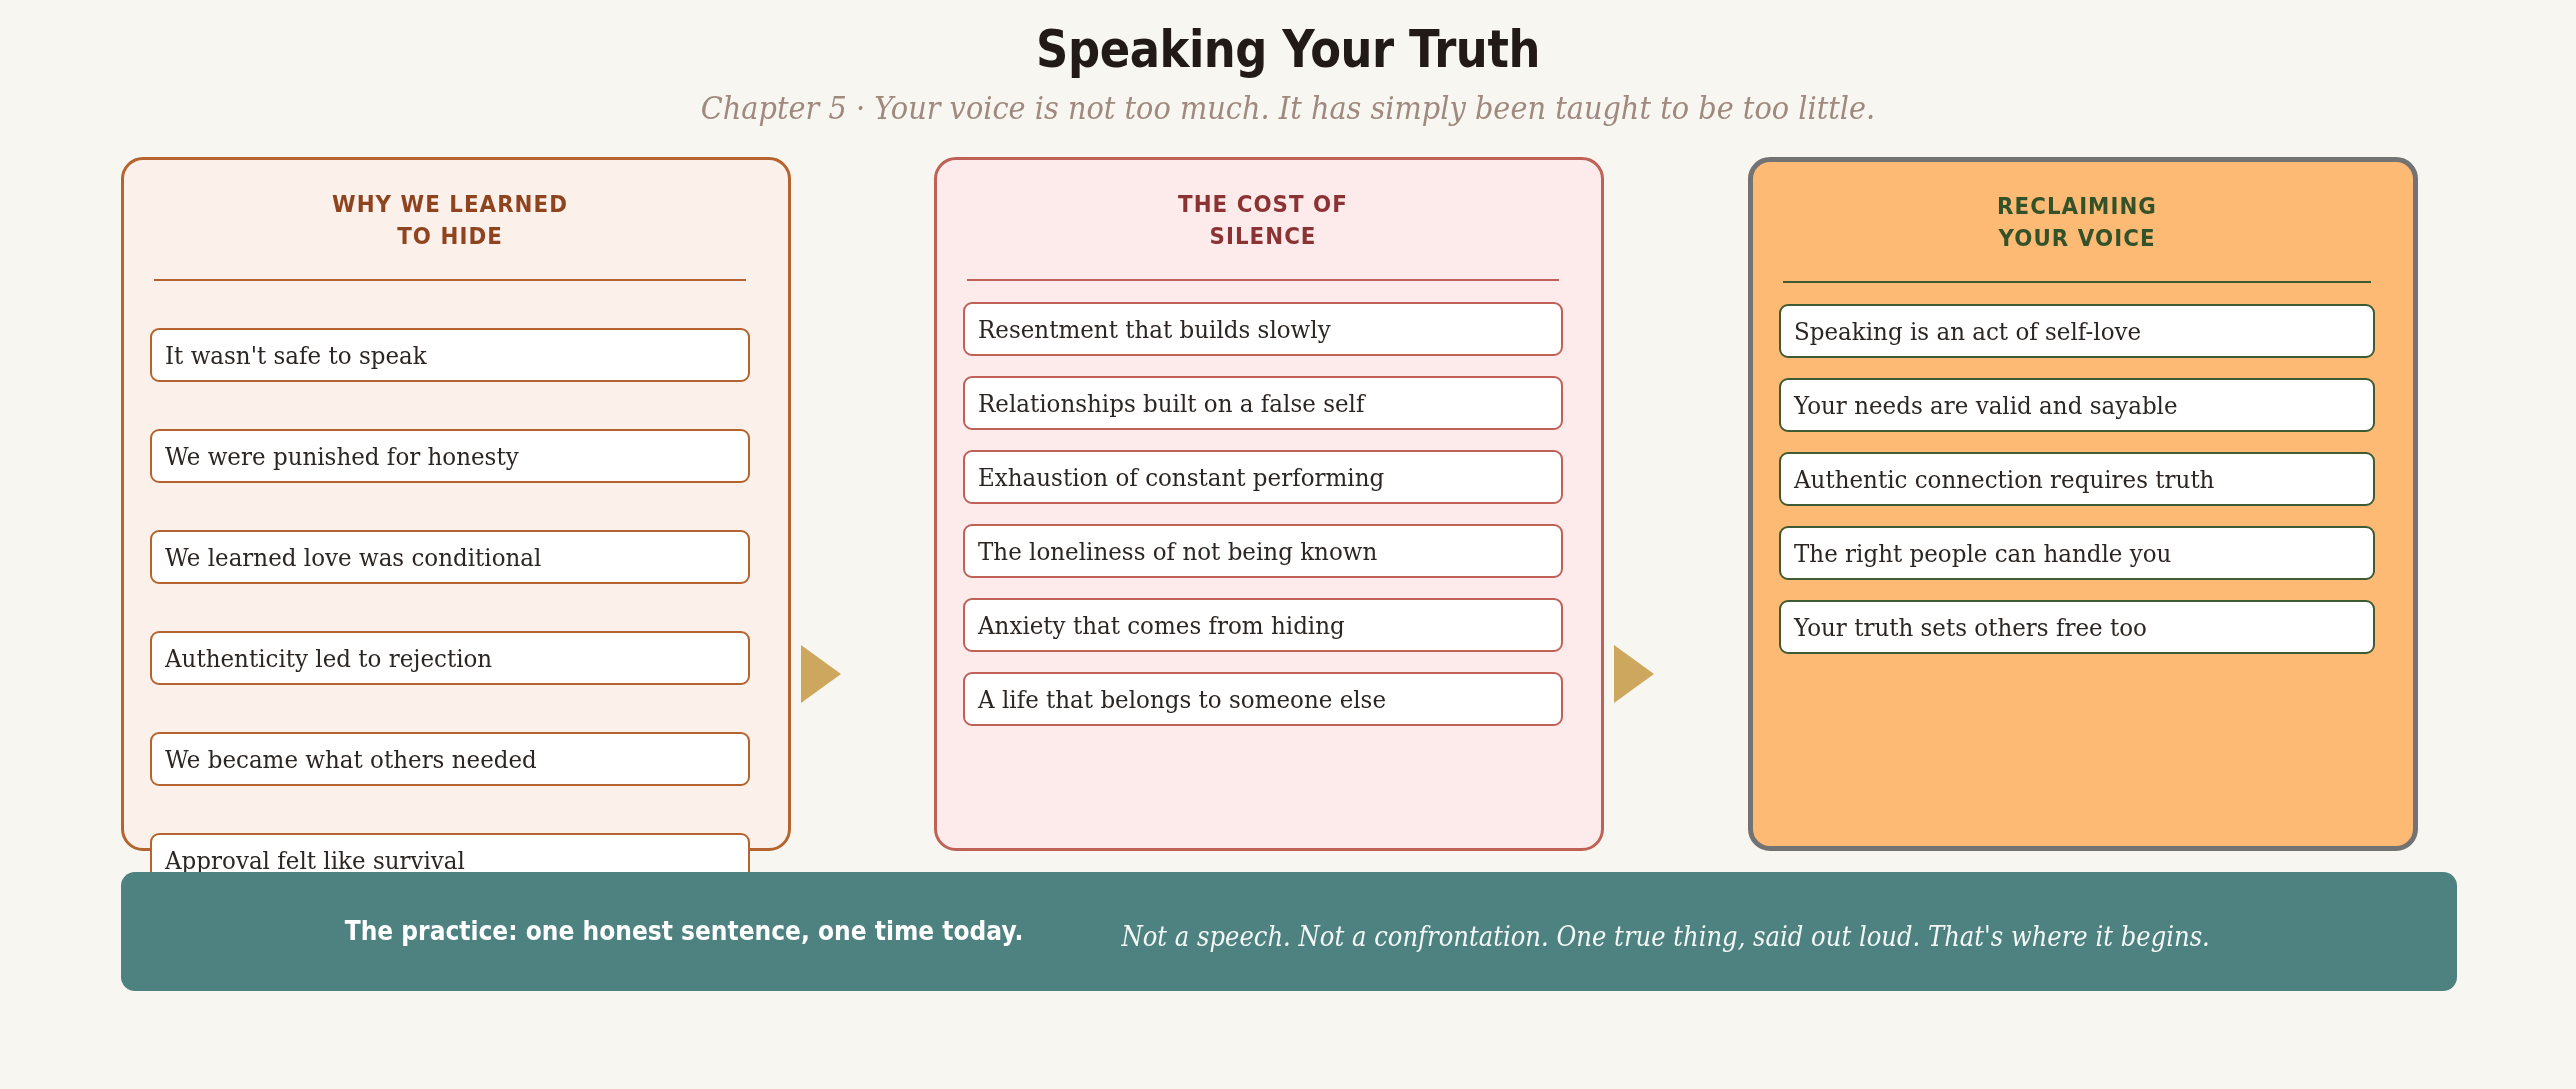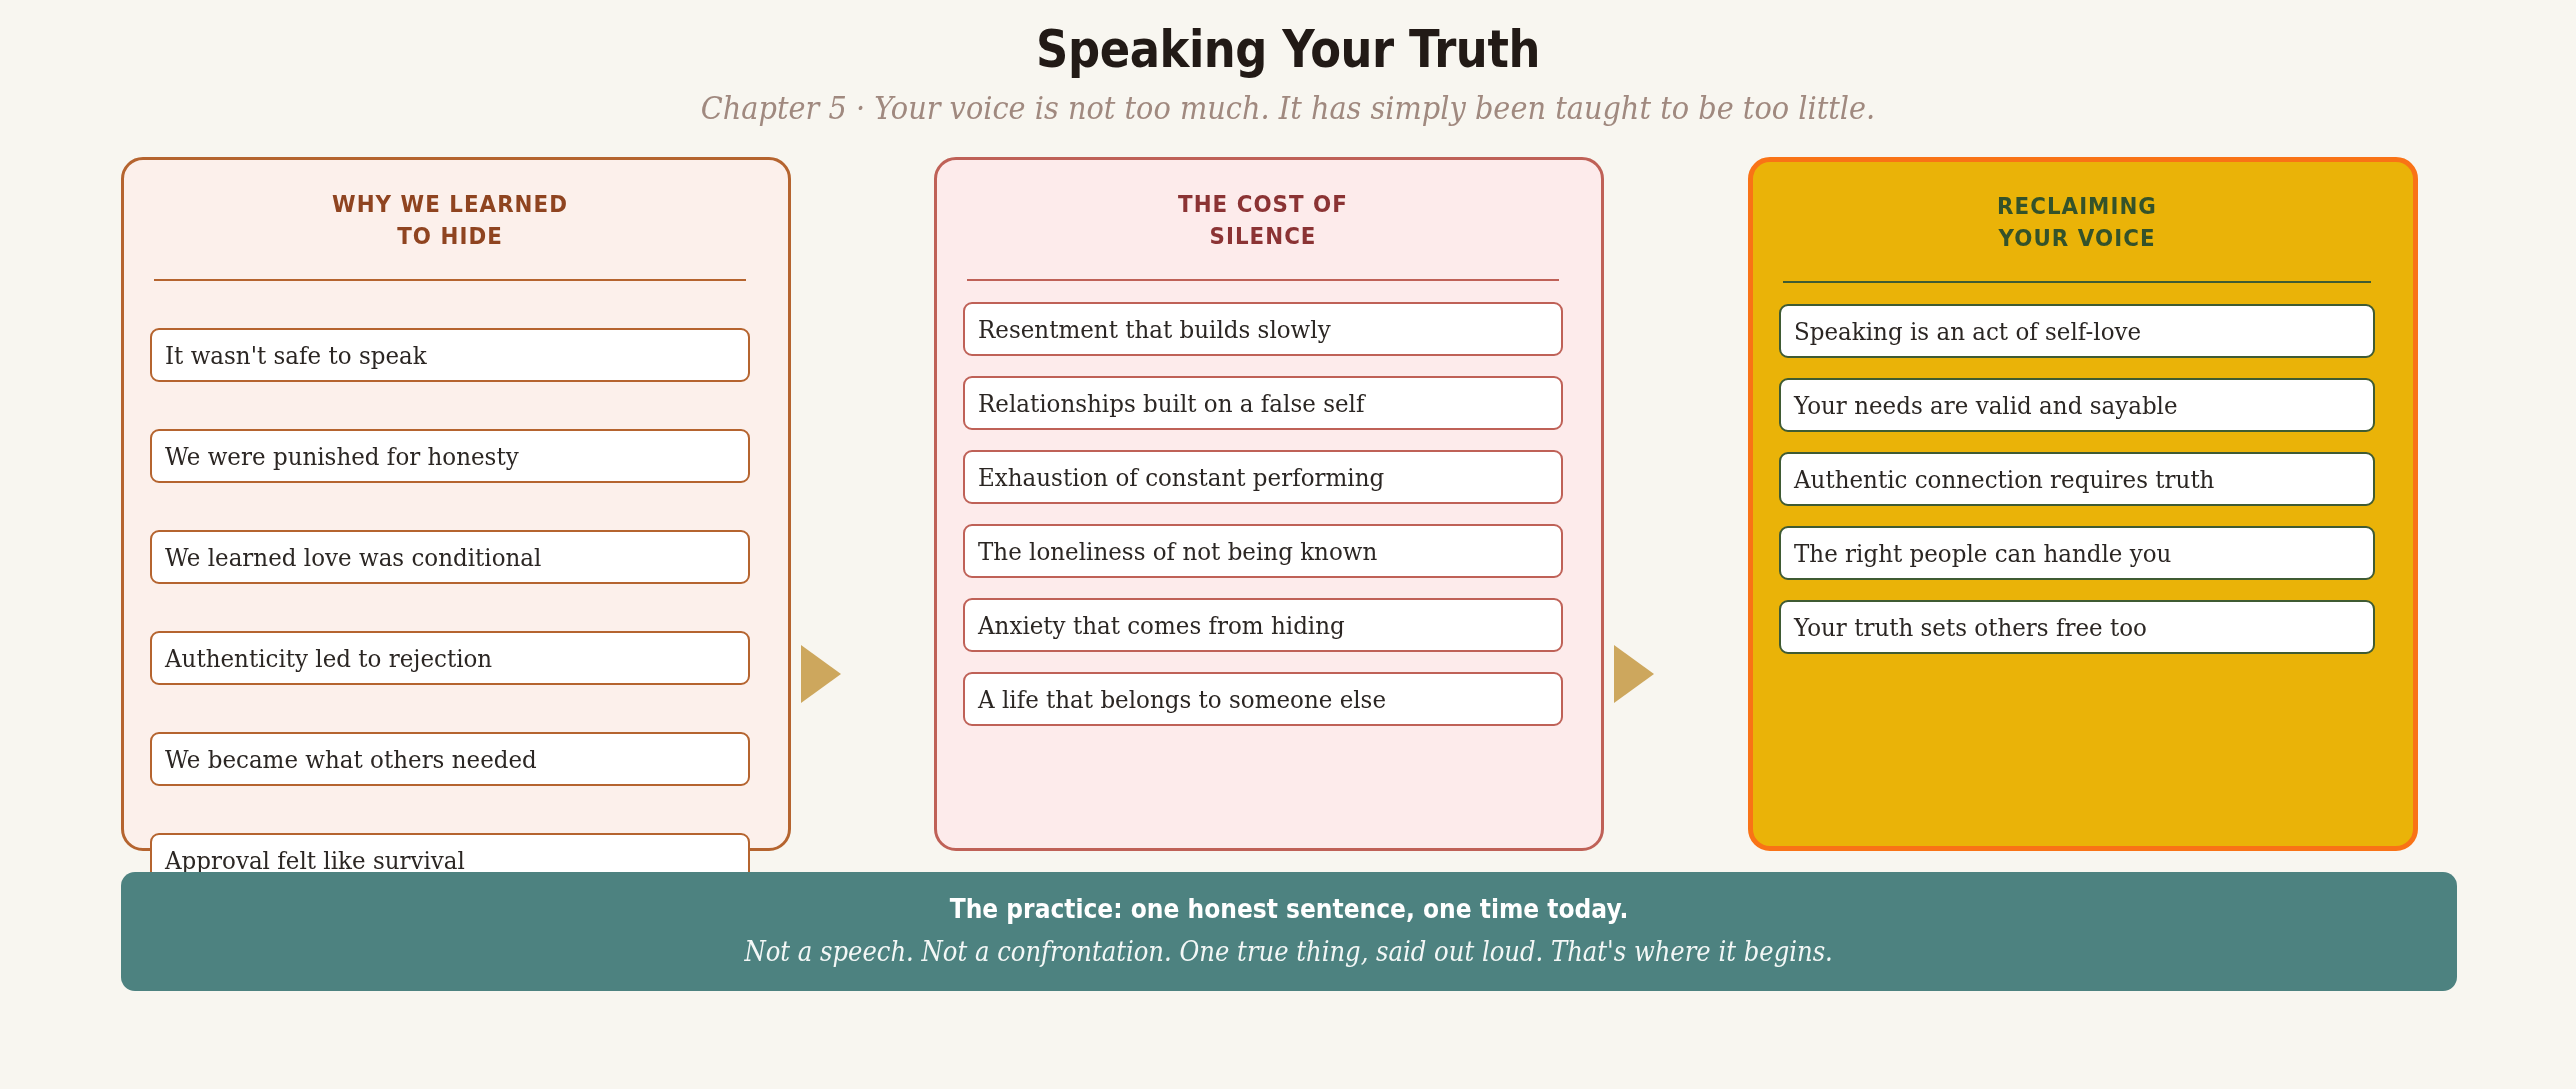--- a/index.html
+++ b/index.html
@@ -71,22 +71,22 @@
     background: #fcf0eb;
     border: 3px solid #b5642f;
   }
   #card-1 {
     left: 934px;
     background: #fdebeb;
     border: 3px solid #bf6157;
   }
   #card-2 {
     left: 1748px;
-    background: #eab308;
-    border: 5px solid #f97316;
+    background: #fdba74;
+    border: 5px solid #737373;
   }
 
   .card-head {
     font-family: "DejaVu Sans", sans-serif;
     font-weight: bold;
     font-size: 23px;
     letter-spacing: 1.1px;
     text-align: center;
     line-height: 1.38;
     padding-top: 7px;
@@ -147,21 +147,21 @@
   
   #footer {
     position: absolute;
     left: 121px;
     top: 872px;
     width: 2336px;
     height: 119px;
     background: #4d8280;
     border-radius: 14px;
     display: flex;
-    flex-direction: column;
+    flex-direction: row;
     align-items: center;
     justify-content: center;
     text-align: center;
   }
   #footer-line1 {
     font-family: "DejaVu Sans", sans-serif;
     font-weight: bold;
     font-size: 26px;
     color: #ffffff;
     line-height: 1.2;

